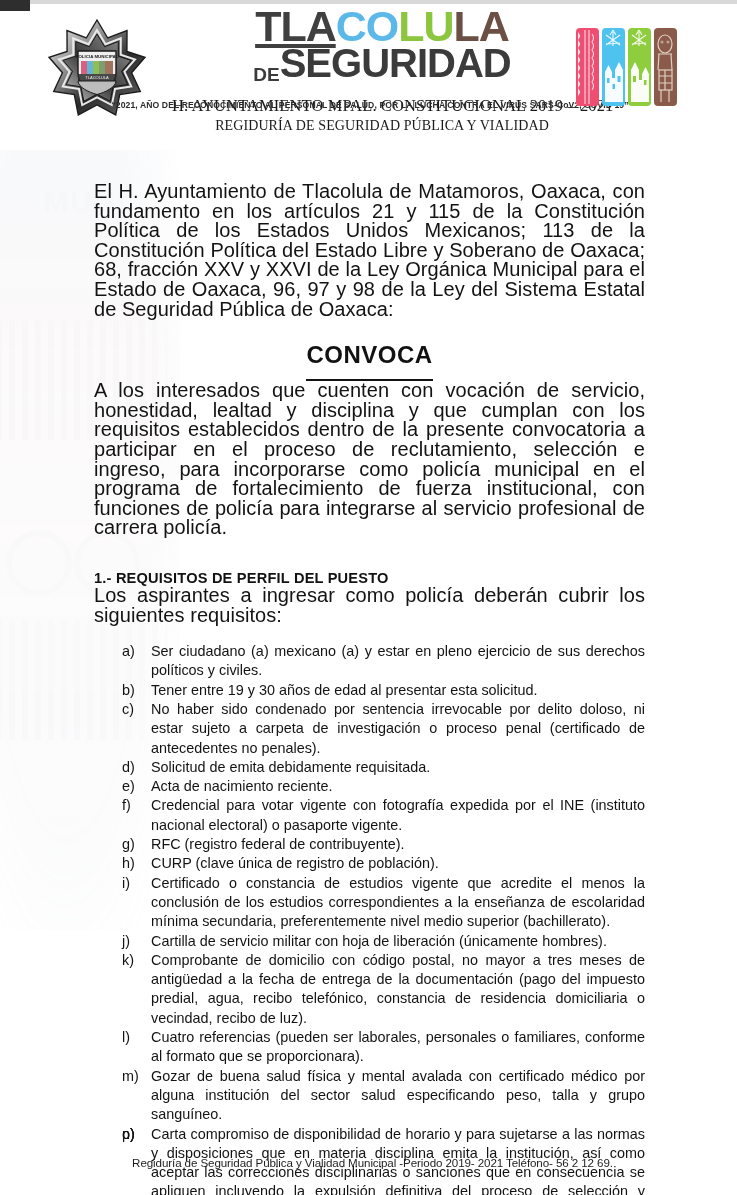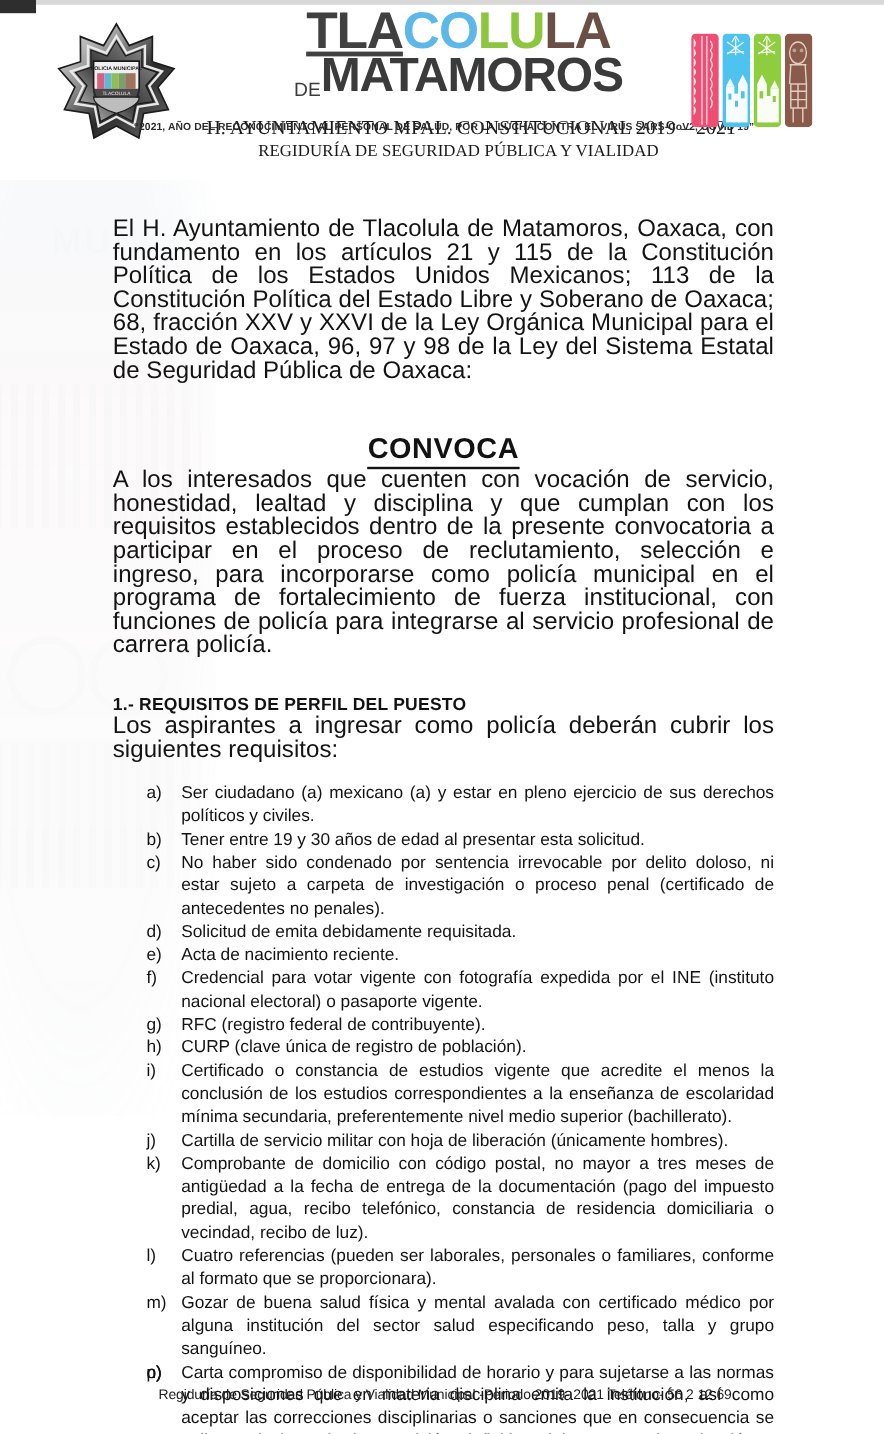--- a/index.html
+++ b/index.html
@@ -61,21 +61,21 @@
     white-space:nowrap;
   }
   .tla .s1{color:#e8547c;}
   .tla .s2{color:#5bb8e8;}
   .tla .s3{color:#8cc63f;}
   .tla .s4{color:#6b4f45;}
   .mat-line{
     position:relative;line-height:38px;margin-top:-2px;white-space:nowrap;
     font-family:"Liberation Sans", sans-serif;
   }
-  .mat-de{font-size:16px;font-weight:normal;color:#3b3b3b;vertical-align:-4px;letter-spacing:0px;}
+  .mat-de{font-size:19px;font-weight:bold;color:#3b3b3b;vertical-align:-4px;letter-spacing:0px;}
   .mat-big{font-size:40px;font-weight:bold;color:#3b3b3b;letter-spacing:-1px;}
   .sub1,.sub2{
     font-family:"Liberation Serif", serif;
     color:#1a1a1a;white-space:nowrap;
   }
   .sub1{font-size:16.5px;line-height:20px;margin-top:2px;letter-spacing:.1px;}
   .sub2{font-size:14px;line-height:20px;letter-spacing:.1px;}
   .motto{
     position:absolute;left:100px;top:100px;width:540px;text-align:center;
     font-family:"Liberation Sans", sans-serif;
@@ -92,21 +92,21 @@
     text-align:justify;
     font-size:20px;line-height:19.6px;
     margin:0;letter-spacing:.05px;
     color:#131313;
   }
   .p1{padding-top:42px;}
   .convoca-wrap{text-align:center;margin-top:22px;}
   .convoca{
     display:inline-block;
     font-size:24px;font-weight:bold;letter-spacing:.5px;
-    border-bottom:2.4px solid #131313;padding-bottom:0;margin-top:20px;
+    border-bottom:2.4px solid #131313;padding-bottom:10px;
   }
   .p2{margin-top:27px;}
   h2.section{
     font-size:14.6px;font-weight:bold;margin:32px 0 0 0;letter-spacing:.2px;
   }
   .p3{margin-top:31px;}
 
   ol.reqs{
     list-style:none;margin:17px 0 0 0;padding:0 0 0 28px;
   }
@@ -179,21 +179,21 @@
         </g>
         <rect x="-19" y="6" width="38" height="7" fill="#2b2b2b" opacity=".85"></rect>
         <text x="0" y="11.4" font-size="4" text-anchor="middle" fill="#f0f0f0" font-family="'Liberation Sans',sans-serif">TLACOLULA</text>
         <path d="M-19,13 L19,13 C19,19 8,24.5 0,26.5 C-8,24.5 -19,19 -19,13 Z" fill="#bdbdbd" stroke="#1a1a1a" stroke-width="1"></path>
       </g>
     </svg>
   </div>
 
   <div class="wordmark">
     <div class="tla"><span class="s1" style="color: #404040; text-decoration: underline;">TLA</span><span class="s2" style="color: rgb(91, 184, 232);">CO</span><span class="s3" style="color: rgb(140, 198, 63);">LU</span><span class="s4" style="color: rgb(107, 79, 69);">LA</span></div>
-    <div class="mat-line"><span class="mat-de">DE</span><span class="mat-big">MATAMOROS</span></div>
+    <div class="mat-line"><span class="mat-de">DE</span><span class="mat-big">SEGURIDAD</span></div>
     <div class="sub1">H. AYUNTAMIENTO MPAL. CONSTITUCIONAL 2019 – 2021</div>
     <div class="sub2">REGIDURÍA DE SEGURIDAD PÚBLICA Y VIALIDAD</div>
   </div>
 
   <div class="motto">“2021, AÑO DEL RECONOCIMIENTO AL PERSONAL DE SALUD, POR LA LUCHA CONTRA EL VIRUS SARS-CoV2, COVID 19”</div>
 
   <div class="citylogo">
     <svg width="108" height="82" viewBox="0 0 108 82">
       <defs>
         <clipPath id="p1">

